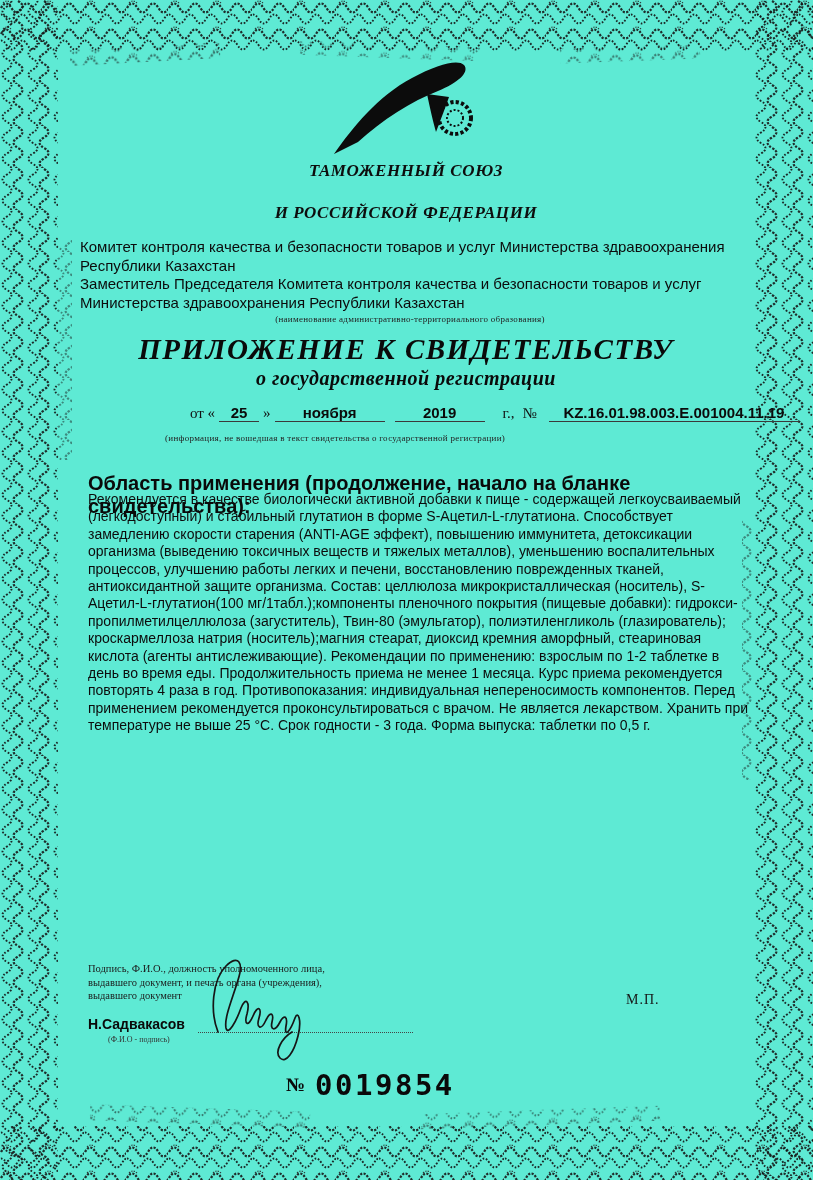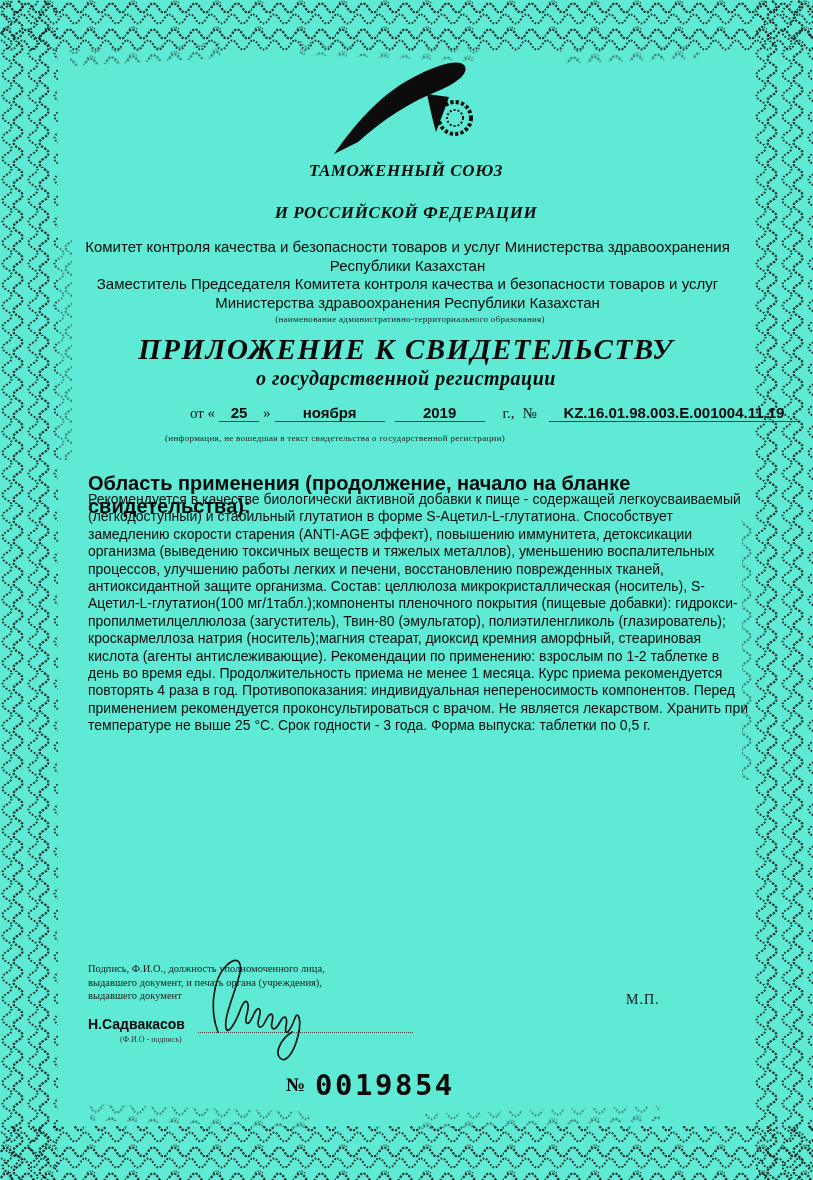--- a/index.html
+++ b/index.html
@@ -18,21 +18,21 @@
   .union-line{
     font-family:"Liberation Serif", serif;
     font-weight:bold;font-style:italic;
     font-size:17px;line-height:21px;
     letter-spacing:0.6px;
     text-align:center;
     color:#0d0d0d;
   }
   .issuer{
     font-size:15px;line-height:18.5px;
-    text-align:center;color:#0c0c0c;
+    color:#0c0c0c;
   }
   .tiny-caption{
     font-family:"Liberation Serif", serif;
     font-size:9px;color:#222;
     text-align:center;letter-spacing:0.3px;
   }
   .doc-title{
     font-family:"Liberation Serif", serif;
     font-weight:bold;font-style:italic;
     font-size:29px;letter-spacing:1.5px;
@@ -159,21 +159,21 @@
   <div class="abs sig-caption" style="left:88px;top:962px;width:300px;">
     <div>Подпись, Ф.И.О.,  должность уполномоченного лица,</div>
     <div>выдавшего документ, и печать органа (учреждения),</div>
     <div>выдавшего документ</div>
   </div>
 
   <div class="abs sig-name" style="left:88px;top:1016px;">Н.Садвакасов</div>
 
   <div class="abs sig-line" style="left:198px;top:1031px;width:215px;"></div>
 
-  <div class="abs sig-hint" style="left:120px;top:1035px;">(Ф.И.О - подпись)</div>
+  <div class="abs sig-hint" style="left:108px;top:1035px;">(Ф.И.О - подпись)</div>
 
   <svg class="abs" style="left:200px;top:952px;" width="130" height="115" viewBox="0 0 130 115" xmlns="http://www.w3.org/2000/svg">
     <path d="M18,80 C10,60 12,28 26,14 C38,2 44,10 38,28 C32,48 24,66 26,76 C28,84 36,70 41,56 C46,44 50,50 47,62 C44,72 48,76 53,64 C58,52 62,56 59,66 C56,76 61,79 66,68 C71,58 74,62 72,70 C70,78 75,80 80,70 C84,62 88,64 86,74 C84,86 90,80 95,66 C98,58 102,68 98,84 C94,100 86,112 80,106 C74,100 82,86 92,80" fill="none" stroke="#161616" stroke-width="1.7" stroke-linecap="round"></path>
   </svg>
 
   <div class="abs stamp-label" style="left:626px;top:992px;">М.П.</div>
 
   <div class="abs serial" style="left:286px;top:1068px;">
     <span class="no-sign">№</span>
     <span class="digits">0019854</span>

